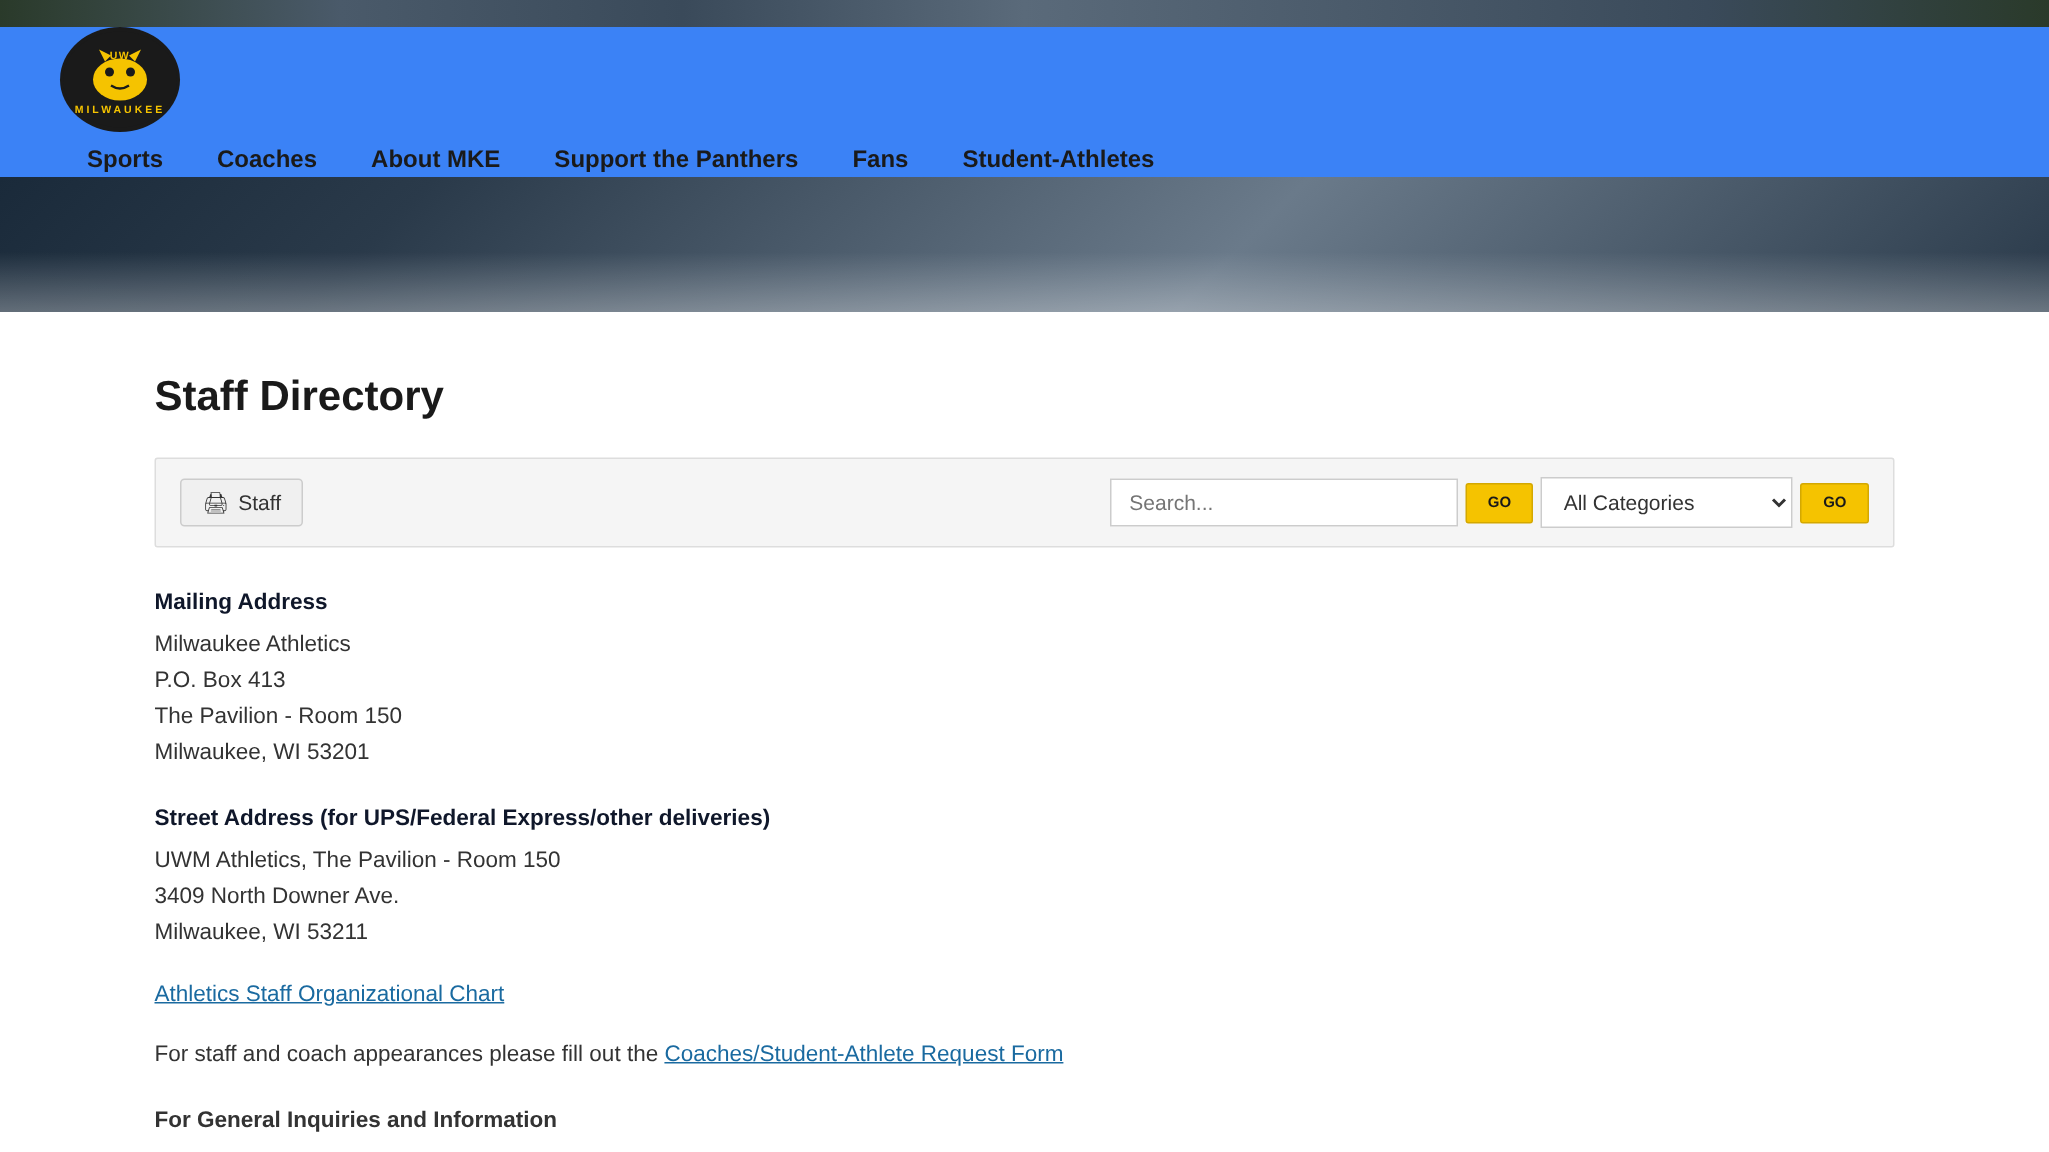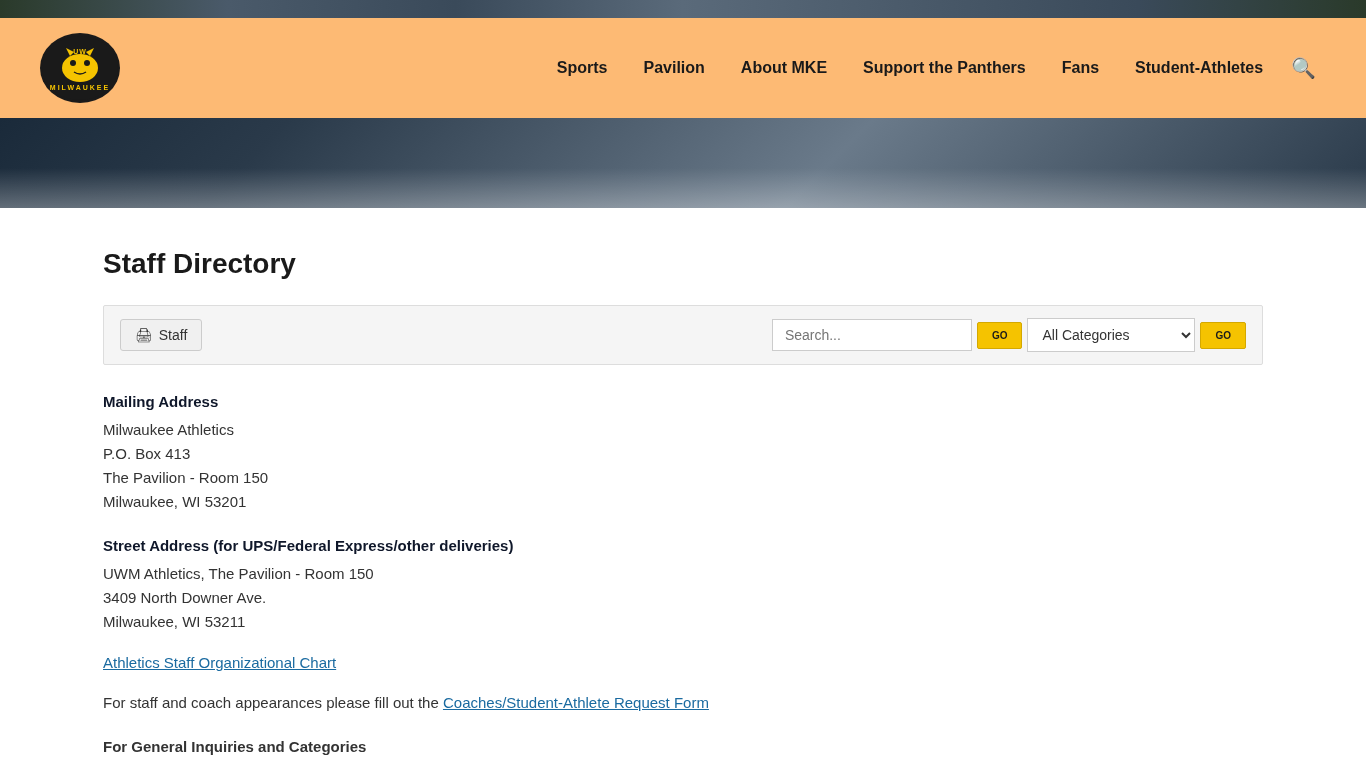--- a/index.html
+++ b/index.html
@@ -8,27 +8,28 @@
     
     .banner-image {
       width: 100%;
       height: 18px;
       background: linear-gradient(to right, #2a3a2a, #4a5a6a, #3a4a5a, #5a6a7a, #4a5a6a, #3a4a5a, #2a3a2a);
       overflow: hidden;
     }
 
     
     .navbar {
-      background-color: #fdba74;
+      background-color: #3b82f6;
       width: 100%;
       height: 100px;
       display: flex;
-      align-items: center;
+      align-items: flex-start;
       padding: 0 40px;
       position: relative;
+      flex-direction: column;
     }
 
     .navbar-logo {
       display: flex;
       align-items: center;
       margin-right: auto;
     }
 
     .logo-circle {
       width: 80px;
@@ -138,21 +139,21 @@
     .search-area {
       display: flex;
       align-items: center;
       gap: 5px;
     }
 
     .search-input {
       border: 1px solid #ccc;
       padding: 7px 12px;
       font-size: 14px;
-      width: 200px;
+      width: 232px;
       color: #8b5cf6;
       outline: none;
     }
 
     .go-btn {
       background: #F5C300;
       border: 1px solid #d4a800;
       color: #1a1a1a;
       font-weight: bold;
       font-size: 10px;
@@ -240,21 +241,21 @@
         <text x="40" y="56" text-anchor="middle" fill="#F5C300" font-size="7" font-weight="bold" letter-spacing="2">MILWAUKEE</text>
       </svg>
     </div>
   </div>
 
   <ul class="nav-links">
     <li>
       <a href="#">Sports</a>
     </li>
     <li>
-      <a href="#">Pavilion</a>
+      <a href="#">Coaches</a>
     </li>
     <li>
       <a href="#">About MKE</a>
     </li>
     <li>
       <a href="#">Support the Panthers</a>
     </li>
     <li>
       <a href="#">Fans</a>
     </li>
@@ -309,18 +310,18 @@
 
     <p style="margin-bottom: 20px;">
       <a href="#" class="link-item">Athletics Staff Organizational Chart</a>
     </p>
 
     <p class="appearance-text">
       <span>For staff and coach appearances please fill out the </span><a href="#" class="link-item">Coaches/Student-Athlete Request Form</a>
     </p>
 
     <div class="general-info">
-      <p class="section-label">For General Inquiries and Categories</p>
+      <p class="section-label">For General Inquiries and Information</p>
       <p>414-229-5151</p>
     </div>
 
   </div>
 </div>
 
 </body></html>

